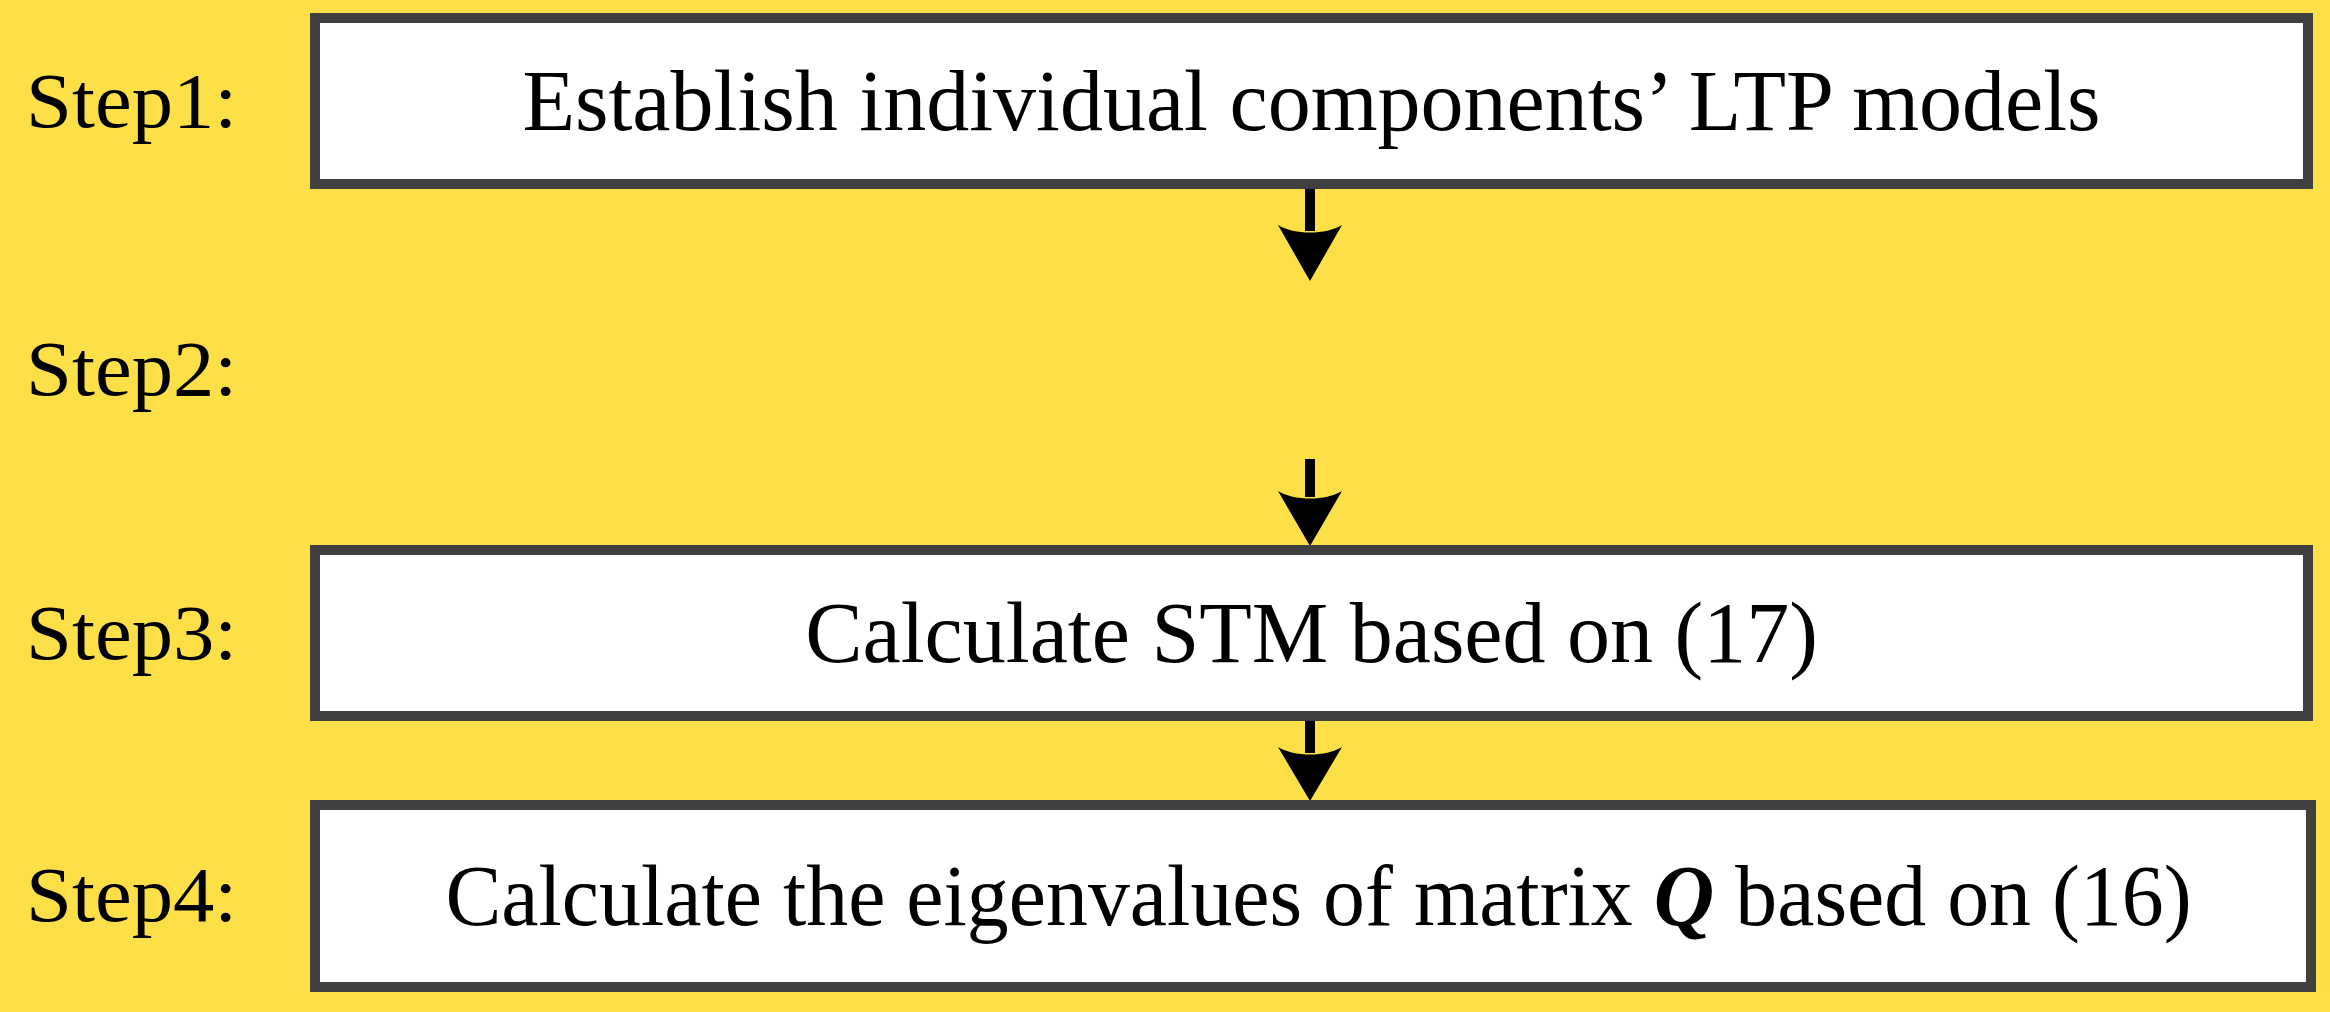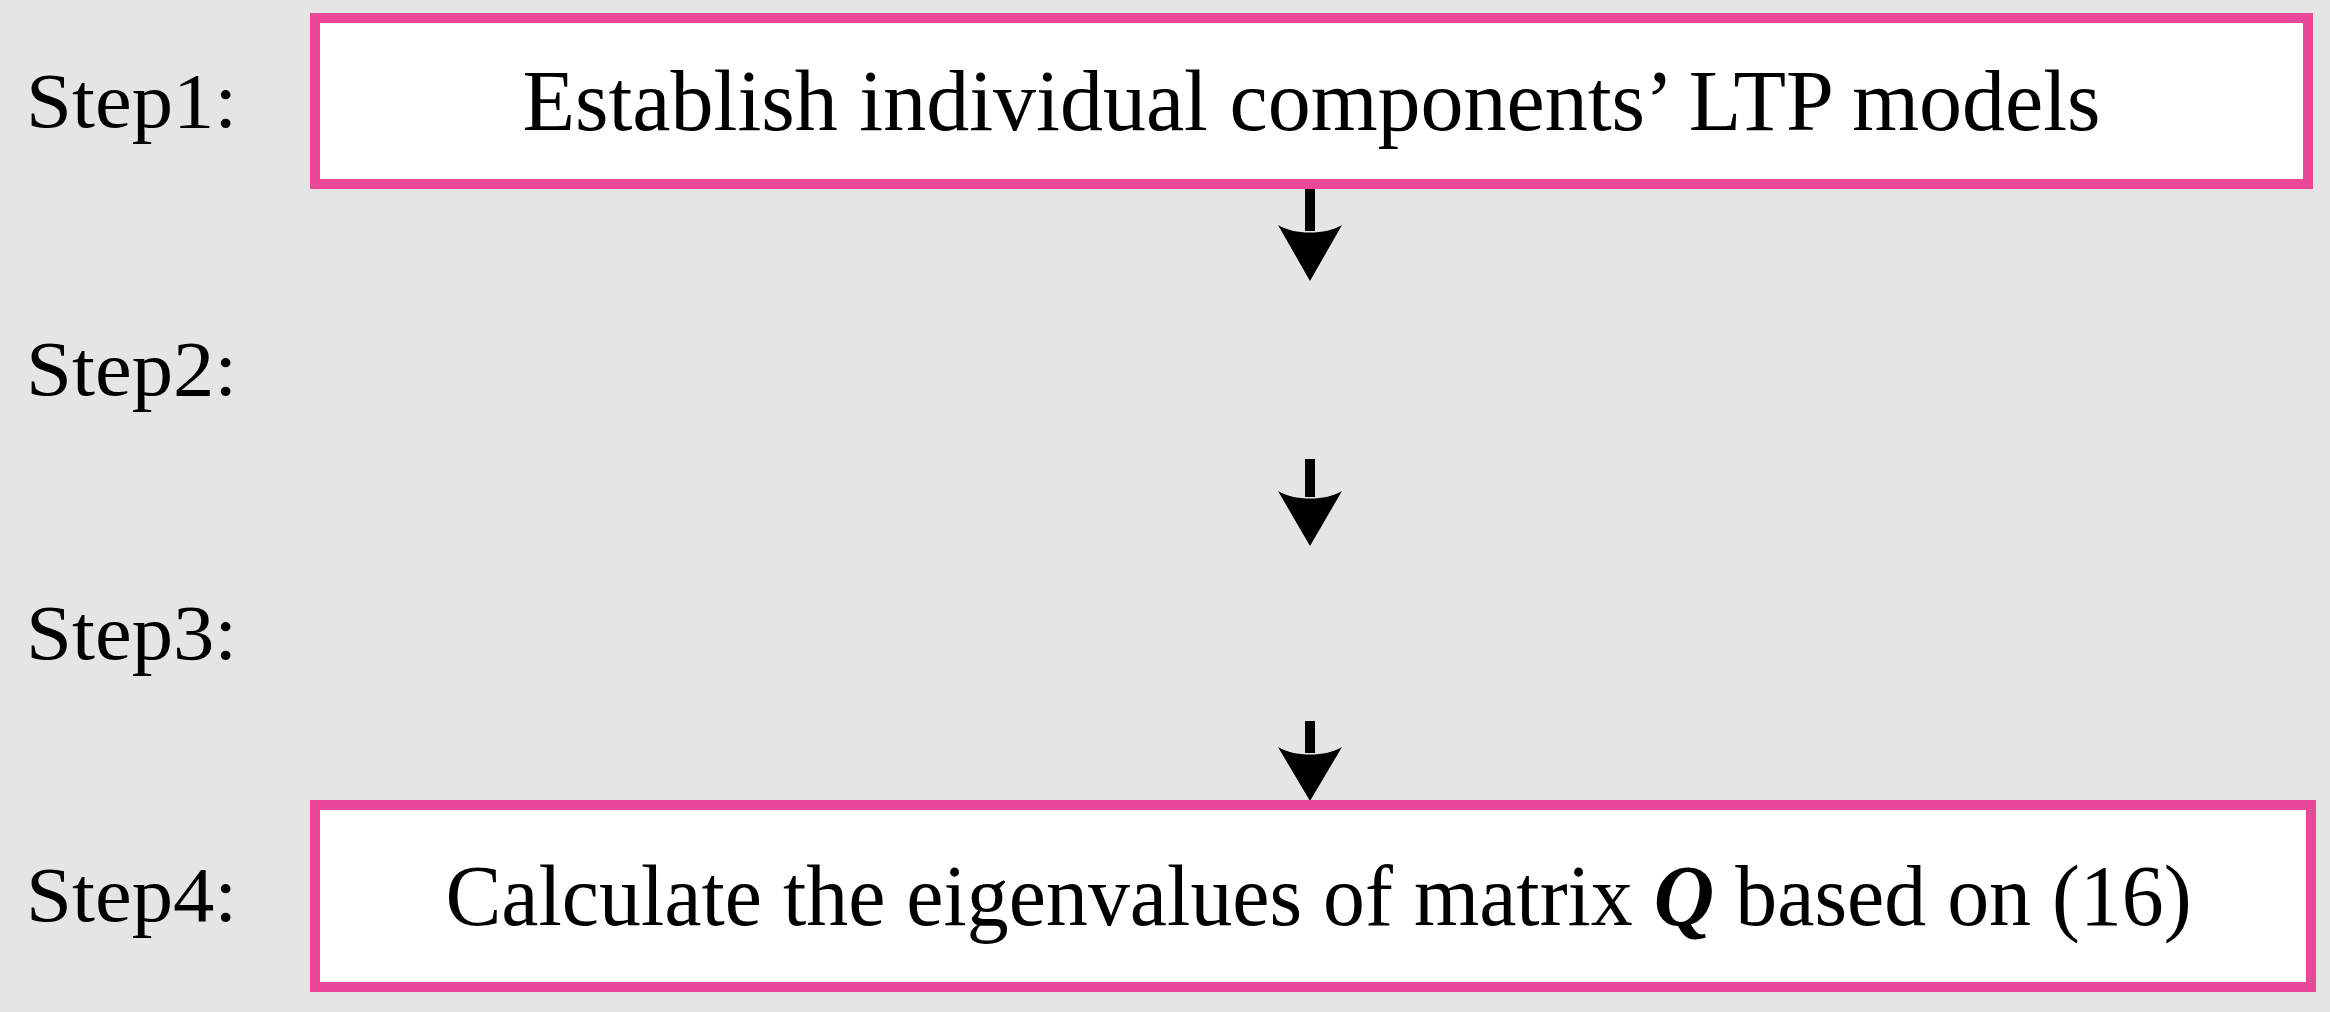--- a/index.html
+++ b/index.html
@@ -5,21 +5,21 @@
 <style>
   html, body {
     margin: 0;
     padding: 0;
     background: #ffffff;
   }
   #page {
     position: relative;
     width: 2330px;
     height: 1012px;
-    background: #e5e5e5;
+    background: #fde047;
     overflow: hidden;
     font-family: "Liberation Serif", "DejaVu Serif", serif;
   }
 
   
   .step-label {
     position: absolute;
     left: 26px;
     width: 270px;
     color: #000000;
@@ -32,21 +32,21 @@
     transform: scaleX(1.06);
     transform-origin: left center;
   }
 
   
   .flow-box {
     position: absolute;
     left: 310px;
     box-sizing: border-box;
     background: #ffffff;
-    border: 10px solid #ec4899;
+    border: 10px solid #404040;
     display: flex;
     align-items: center;
     justify-content: center;
     overflow: hidden;
   }
   .flow-box-text {
     color: #000000;
     font-family: "Liberation Serif", "DejaVu Serif", serif;
     line-height: 1;
     white-space: nowrap;
@@ -108,20 +108,23 @@
 
   <div class="arrow" id="arrow-2">
     <svg viewBox="0 0 64 87" preserveAspectRatio="none">
       <rect x="27" y="0" width="10" height="38" fill="#000000"></rect>
       <path d="M 0 32 C 16 42 48 42 64 32 L 32 87 Z" fill="#000000"></path>
     </svg>
   </div>
 
   <div class="step-label" id="label-3">Step3:</div>
 
+  <div class="flow-box" id="box-3">
+    <span class="flow-box-text" id="text-3">Calculate STM based on (17)</span>
+  </div>
 
   <div class="arrow" id="arrow-3">
     <svg viewBox="0 0 64 80" preserveAspectRatio="none">
       <rect x="27" y="0" width="10" height="32" fill="#000000"></rect>
       <path d="M 0 26 C 16 36 48 36 64 26 L 32 80 Z" fill="#000000"></path>
     </svg>
   </div>
 
   <div class="step-label" id="label-4">Step4:</div>
 

